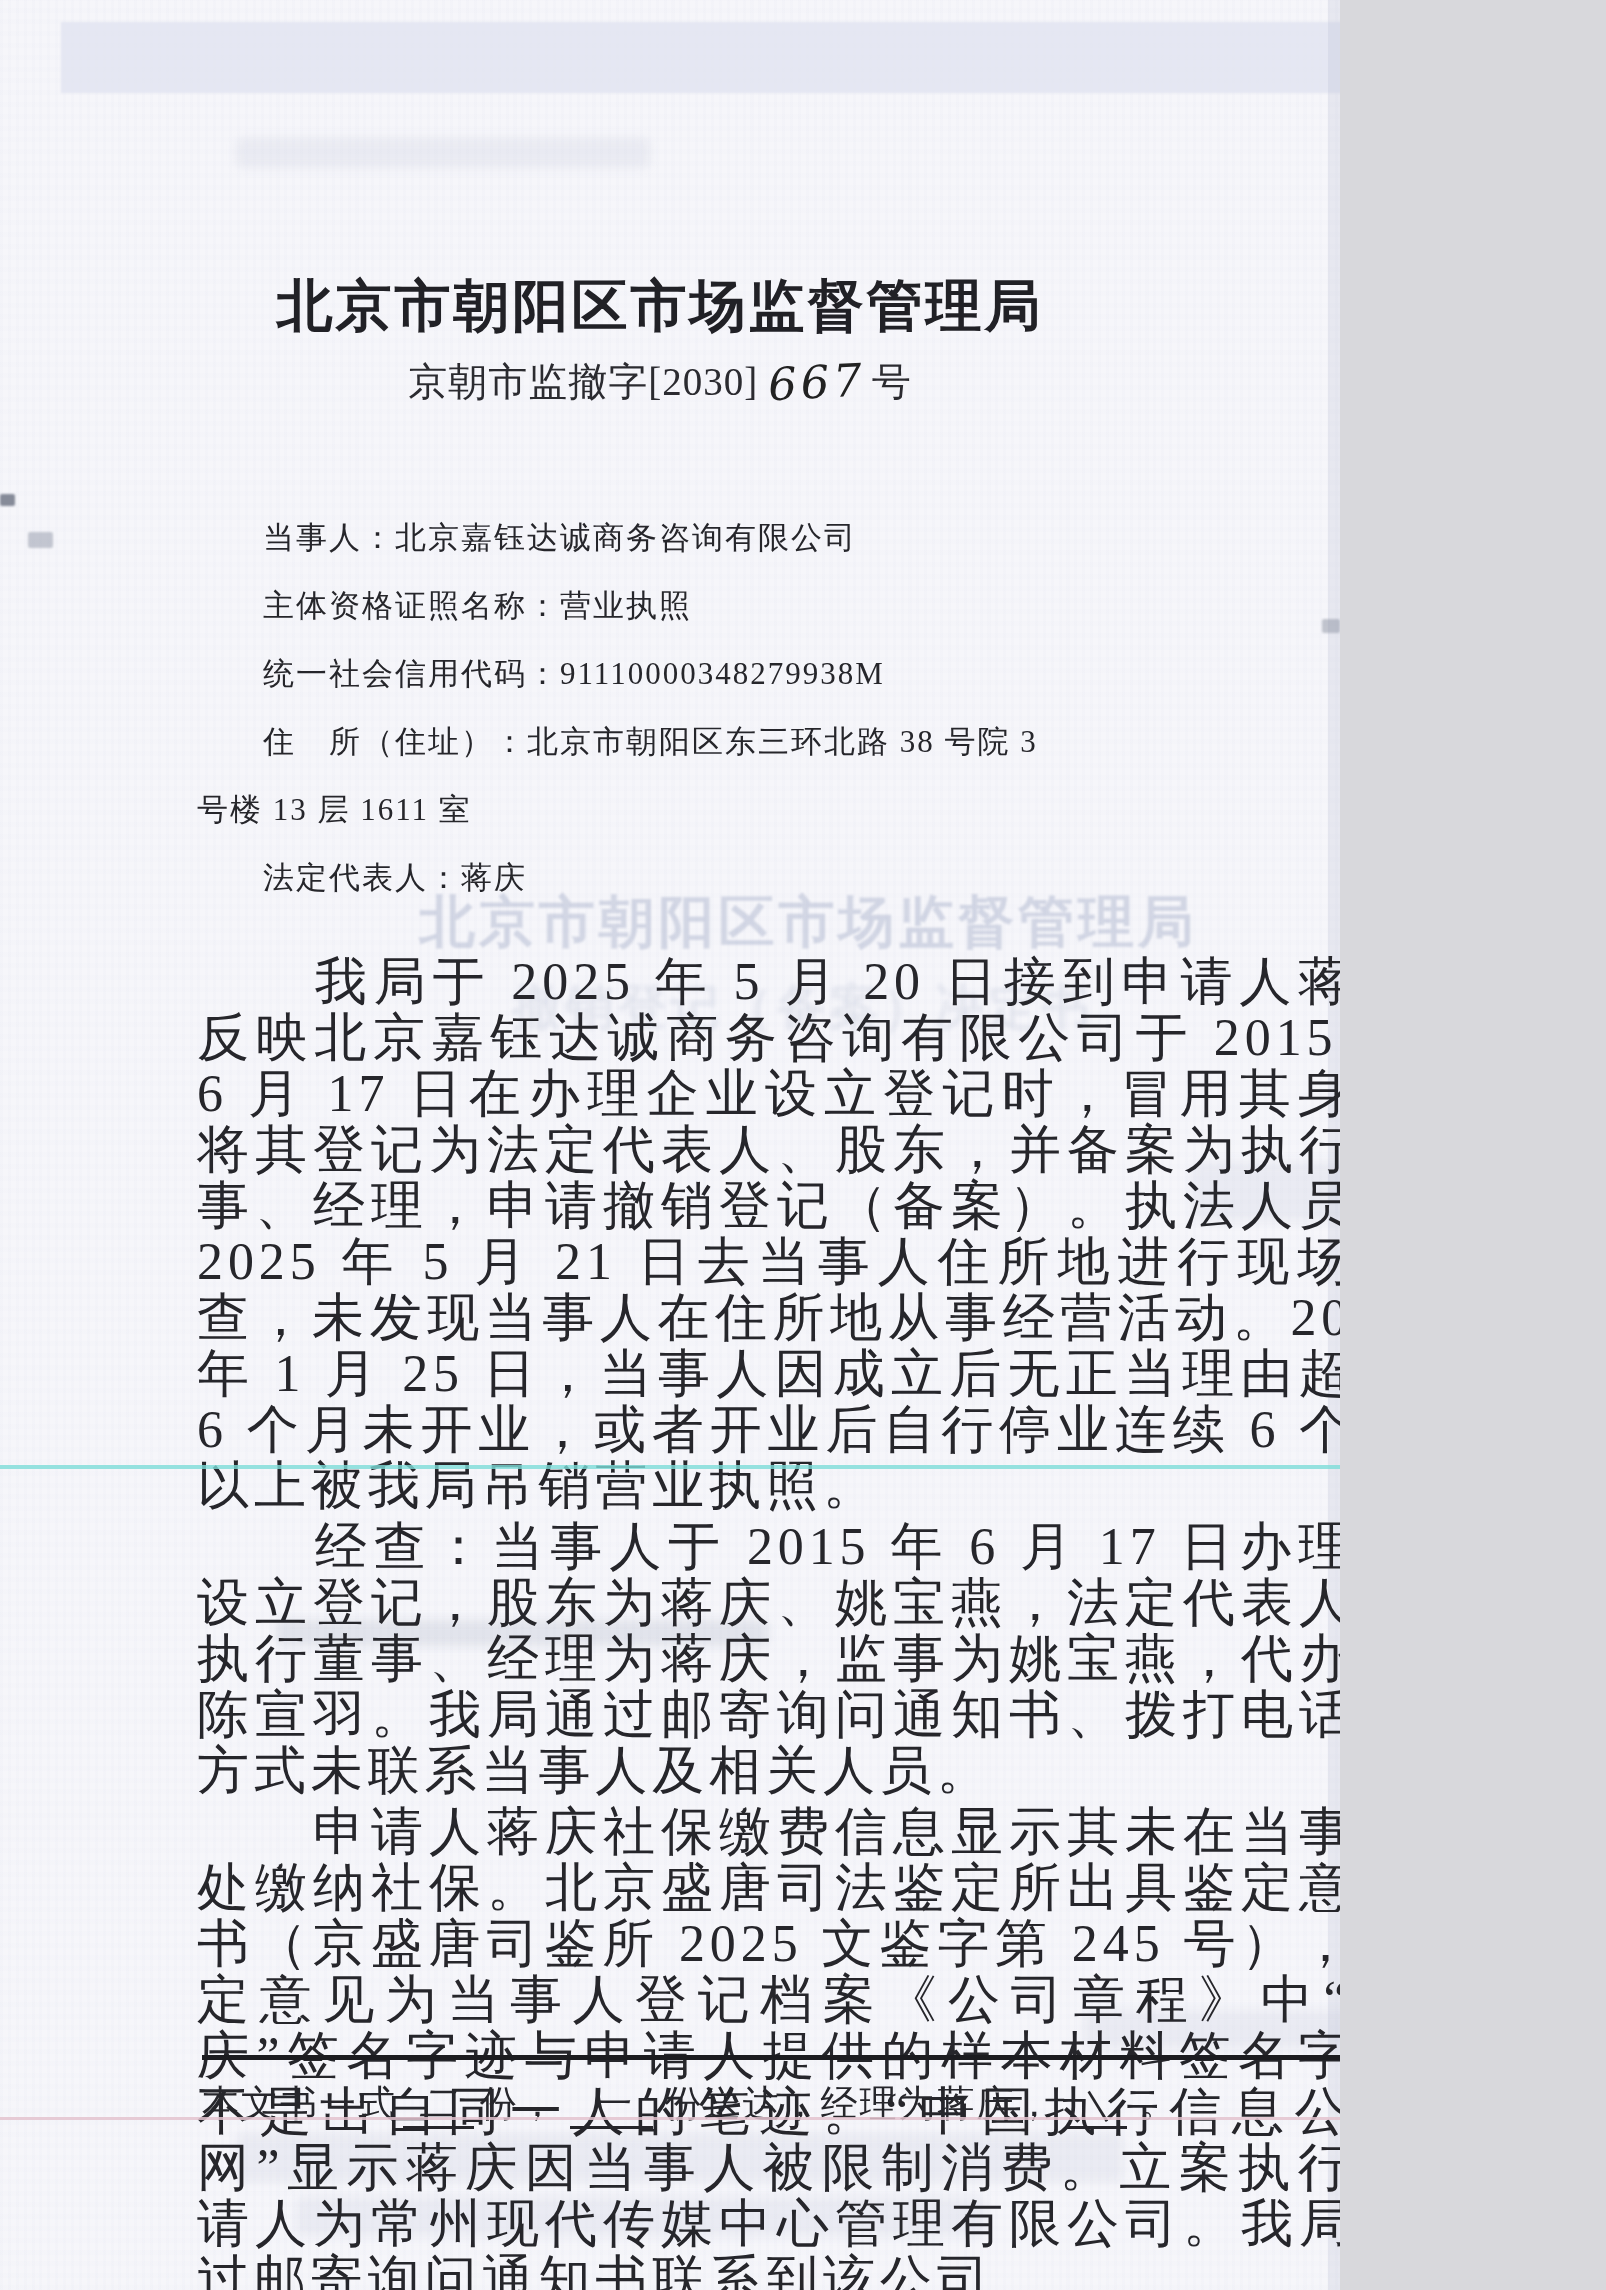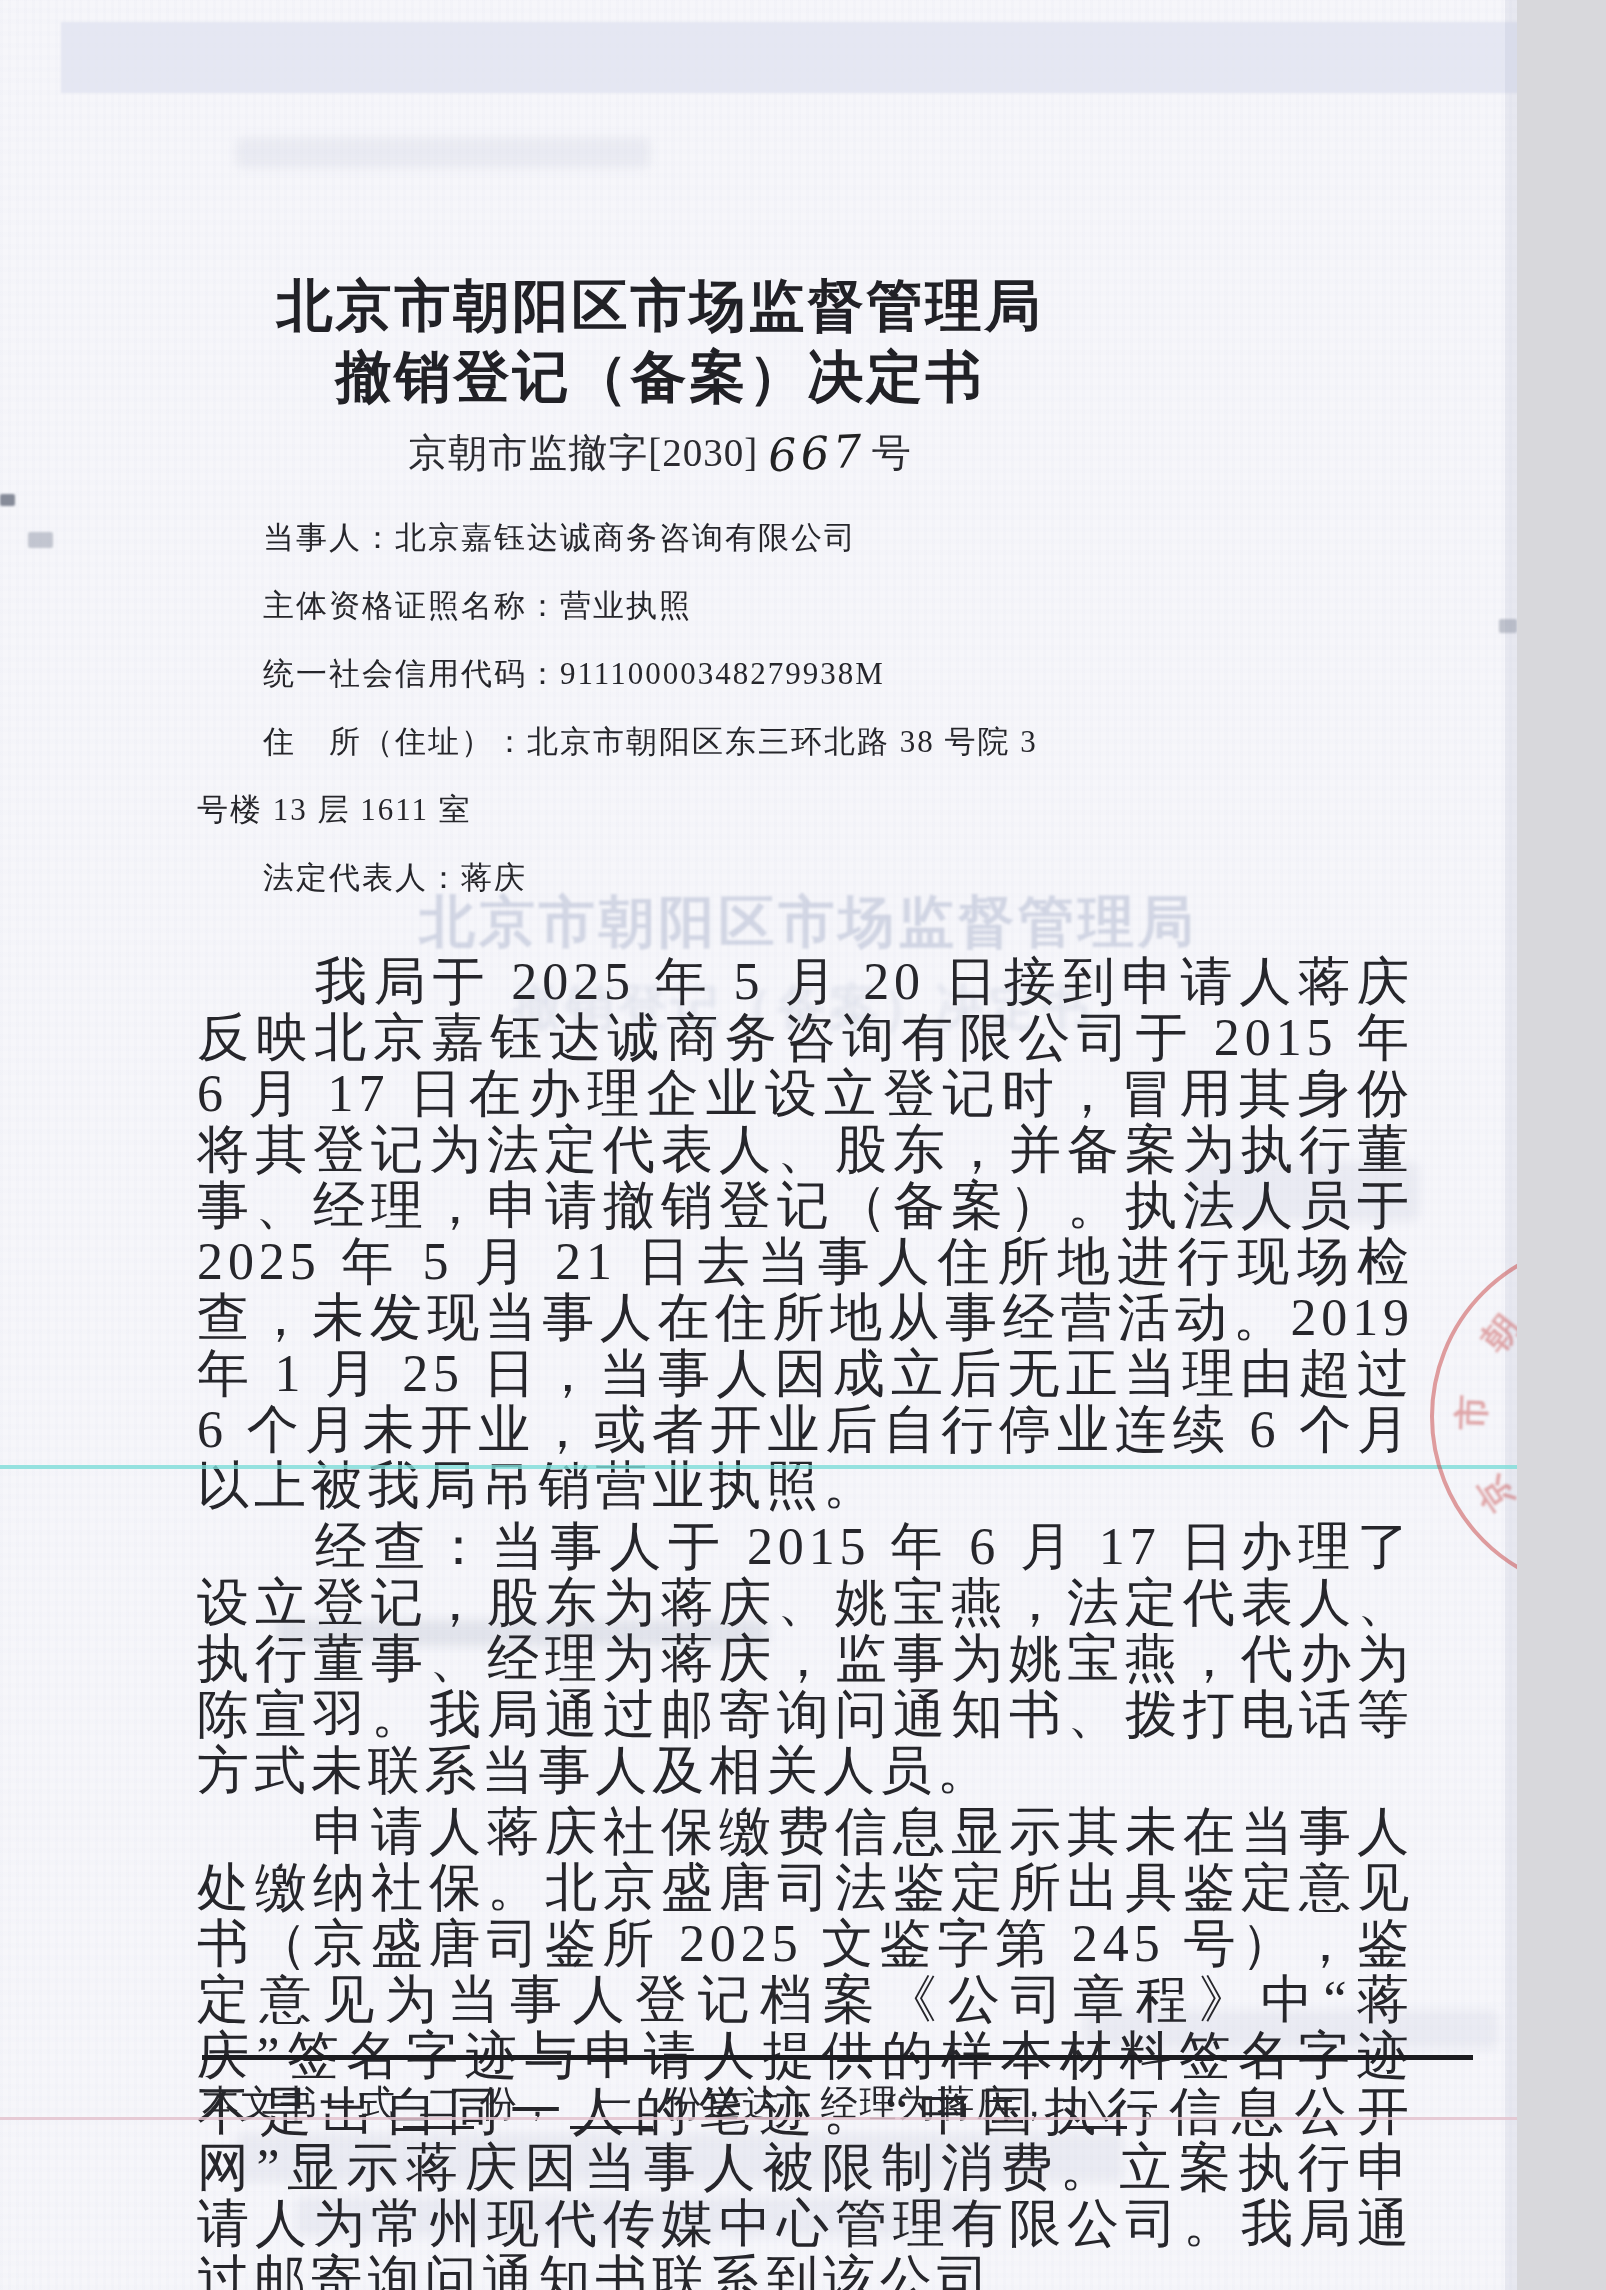--- a/index.html
+++ b/index.html
@@ -1,17 +1,17 @@
 <!DOCTYPE html>
 <html><head>
 <meta charset="utf-8">
 <style>
   html,body{margin:0;padding:0;background:#d8d8dc;}
   .page{
-    position:relative;width:1517px;height:2290px;overflow:hidden;
+    position:relative;width:1340px;height:2290px;overflow:hidden;
     background-color:#f6f6fa;
     background-image:
       repeating-linear-gradient(90deg, rgba(219,222,236,.10) 0 3px, rgba(255,255,255,0) 3px 7.9px),
       repeating-linear-gradient(0deg, rgba(226,228,240,.08) 0 4.9px, rgba(255,255,255,0) 4.9px 11.8px);
     font-family:"Liberation Serif","DejaVu Serif",serif;color:#26262b;
   }
   .top-band{position:absolute;left:61px;top:21.7px;width:1546px;height:71px;
     background:rgba(226,228,241,.85);filter:blur(1px);}
   .edge-band{position:absolute;right:0;top:0;width:11.8px;height:100%;
     background:rgba(176,182,205,.22);}
@@ -93,21 +93,20 @@
   <div class="smudge s3"></div>
   <div class="smudge s4"></div>
   <div class="smudge s6"></div>
   <div class="smudge s7"></div>
 
   <div class="ghost g1">北京市朝阳区市场监督管理局</div>
   <div class="ghost g2">撤销登记（备案）决定书</div>
 
   <header class="header">
     <div class="title1">北京市朝阳区市场监督管理局</div>
-    <div class="title2">撤销登记（备案）决定书</div>
     <div class="docnum">
       <span>京朝市监撤字[2030]</span><span class="hand num">667</span><span>号</span>
     </div>
   </header>
 
   <section class="info">
     <div class="info-line">　　当事人：北京嘉钰达诚商务咨询有限公司</div>
     <div class="info-line">　　主体资格证照名称：营业执照</div>
     <div class="info-line">　　统一社会信用代码：91110000348279938M</div>
     <div class="info-line">　　住　所（住址）：北京市朝阳区东三环北路 38 号院 3</div>

